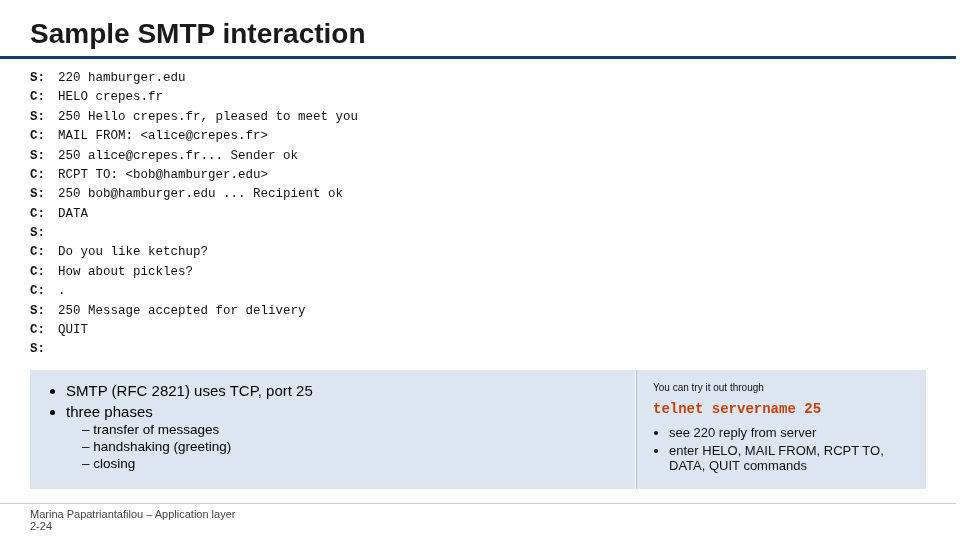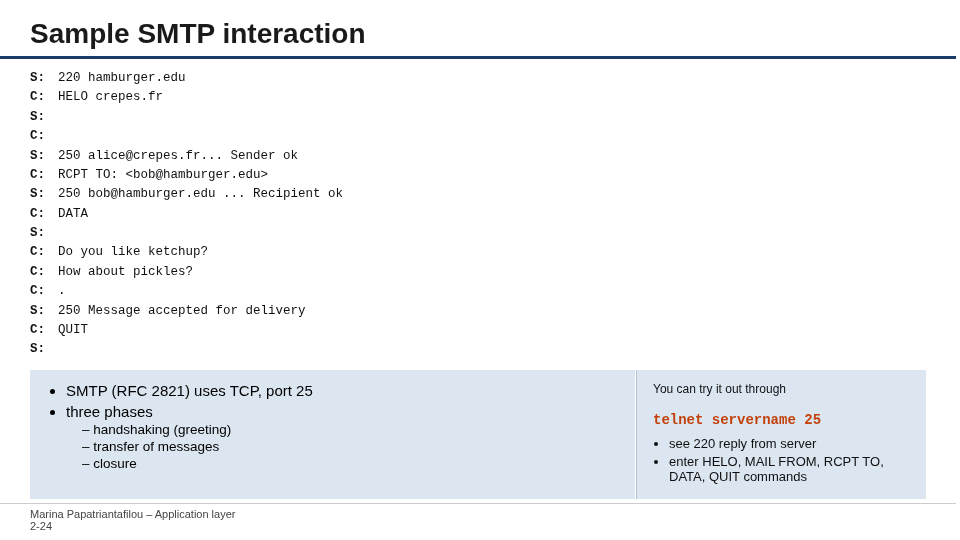--- a/index.html
+++ b/index.html
@@ -98,22 +98,22 @@
 
     .telnet-section {
       width: 290px;
       background: #dce6f0;
       padding: 12px 16px;
       font-size: 13.5px;
       border-left: 1px solid #b0c4d8;
     }
 
     .telnet-section .try-text {
-      font-size: 12px;
-      margin-bottom: 16px;
+      font-size: 10px;
+      margin-bottom: 8px;
       color: #111;
     }
 
     .telnet-code {
       font-family: 'Courier New', Courier, monospace;
       font-size: 14px;
       font-weight: bold;
       color: #c2410c;
       margin-bottom: 8px;
       display: block;
@@ -160,23 +160,25 @@
     <div class="row">
           <span class="label">S:</span>
           <span class="value">220 hamburger.edu</span>
         </div>
         <div class="row">
           <span class="label">C:</span>
           <span class="value">HELO crepes.fr</span>
         </div>
         <div class="row">
           <span class="label">S:</span>
-        </div>
-        <div class="row">
-          <span class="label">C:</span>
+          <span class="value">250  Hello crepes.fr, pleased to meet you</span>
+        </div>
+        <div class="row">
+          <span class="label">C:</span>
+          <span class="value">MAIL FROM: &lt;alice@crepes.fr&gt;</span>
         </div>
         <div class="row">
           <span class="label">S:</span>
           <span class="value">250 alice@crepes.fr... Sender ok</span>
         </div>
         <div class="row">
           <span class="label">C:</span>
           <span class="value">RCPT TO: &lt;bob@hamburger.edu&gt;</span>
         </div>
         <div class="row">
@@ -216,23 +218,23 @@
       </div>
 
     <div class="lower-section">
 
       <div class="bullet-section">
         <ul>
           <li>SMTP (RFC 2821) uses TCP, port 25</li>
           <li>
             <span>three phases</span>
             <ul class="sub-list" id="sub-list">
-            <li>handshaking (greeting)</li>
-                <li>transfer of messages</li>
-                <li>closure</li>
+            <li>transfer of messages</li>
+                <li>handshaking (greeting)</li>
+                <li>closing</li>
               </ul>
           </li>
         </ul>
       </div>
 
       <div class="telnet-section">
         <div class="try-text">You can try it out through</div>
         <span class="telnet-code">telnet servername 25</span>
         <ul id="telnet-tips">
         <li>see 220 reply from server</li>

